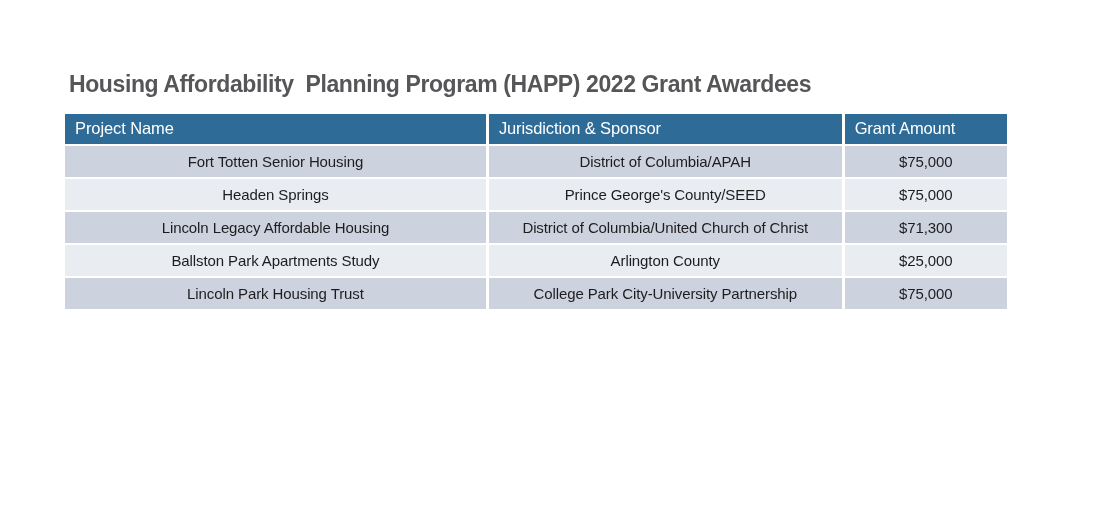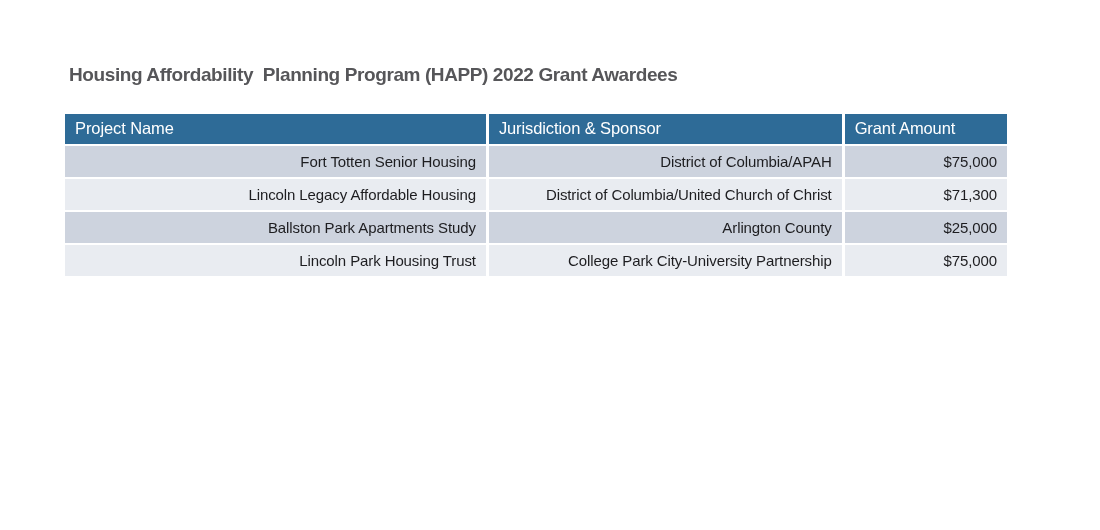--- a/index.html
+++ b/index.html
@@ -17,26 +17,25 @@
     width:1100px;height:530px;
     background:var(--page-bg);
     font-family:"Liberation Sans","DejaVu Sans",sans-serif;
     position:relative;
     overflow:hidden;
   }
   .slide-title{
     position:absolute;
     left:69px;top:56px;
     width:960px;
-    font-size:19px;
+    font-size:23px;
     font-weight:bold;
     letter-spacing:-0.4px;
     color:var(--title-text);
     white-space:pre-wrap;
-    margin-top:8px;
   }
   .grants-table{
     position:absolute;
     left:62px;top:112px;
     border-collapse:separate;
     border-spacing:3px 2px;
     table-layout:fixed;
     width:948px;
   }
   .grants-table col.c1{width:420px;}
@@ -49,21 +48,21 @@
     font-size:16.5px;
     text-align:left;
     padding:4px 10px 5px 10px;
     height:30px;
     vertical-align:middle;
     letter-spacing:-0.1px;
   }
   .grants-table td{
     font-size:15px;
     color:var(--body-text);
-    text-align:right;
+    text-align:center;
     vertical-align:top;
     padding:6px 10px 5px 10px;
     height:31px;
     line-height:20px;
     letter-spacing:-0.1px;
     overflow:hidden;
   }
   .grants-table tbody tr:nth-child(odd) td{background:var(--row-dark);}
   .grants-table tbody tr:nth-child(even) td{background:var(--row-light);}
 </style>
@@ -85,20 +84,25 @@
       <th>Grant Amount</th>
     </tr>
   </thead>
   <tbody>
       <tr>
         <td>Fort Totten Senior Housing</td>
         <td>District of Columbia/APAH</td>
         <td>$75,000</td>
       </tr>
       <tr>
+        <td>Headen Springs</td>
+        <td>Prince George's County/SEED</td>
+        <td>$75,000</td>
+      </tr>
+      <tr>
         <td>Lincoln Legacy Affordable Housing</td>
         <td>District of Columbia/United Church of Christ</td>
         <td>$71,300</td>
       </tr>
       <tr>
         <td>Ballston Park Apartments Study</td>
         <td>Arlington County</td>
         <td>$25,000</td>
       </tr>
       <tr>

